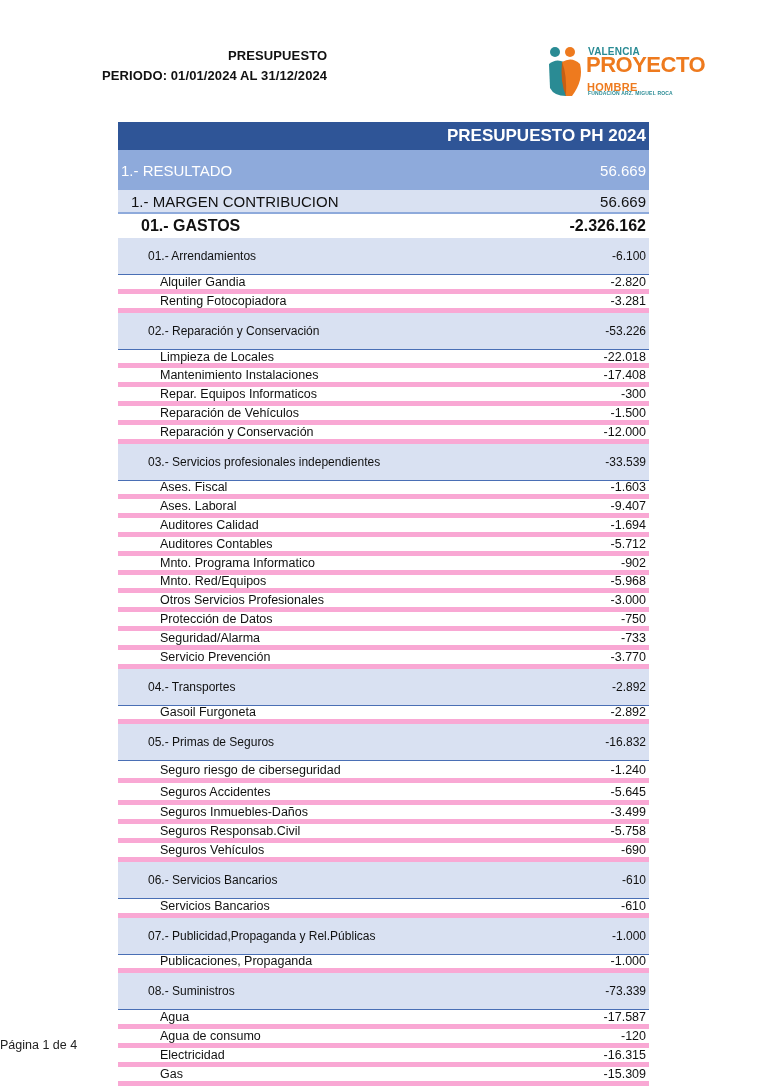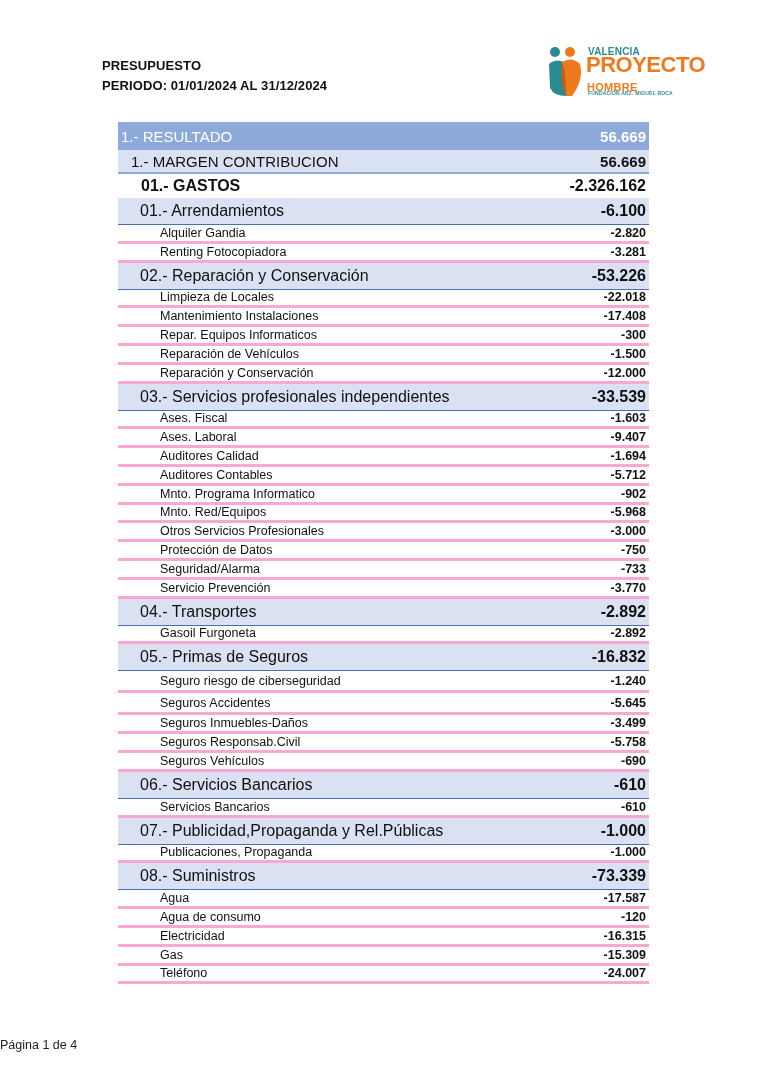--- a/index.html
+++ b/index.html
@@ -2,62 +2,63 @@
 <html><head>
   <meta charset="utf-8">
   <style>
     html, body { margin: 0; padding: 0; background: #ffffff; }
     body {
       width: 768px; height: 1086px; position: relative; overflow: hidden;
       font-family: "Liberation Sans", "DejaVu Sans", sans-serif;
       color: #111;
     }
     .doc-header {
-      position: absolute; left: 102px; top: 56px;
+      position: absolute; left: 102px; top: 46px;
       font-weight: bold; font-size: 13px; line-height: 20px;
       letter-spacing: 0.1px;
+      text-align: right;
     }
     .logo {
       position: absolute; left: 546px; top: 44px; width: 175px; height: 56px;
     }
     .logo .figs { position: absolute; left: 0; top: 0; width: 40px; height: 56px; }
     .logo .t1 { position: absolute; left: 42px; top: 2px; color: #2a8b94; font-weight: bold; font-size: 10px; letter-spacing: 0.2px; }
     .logo .t2 { position: absolute; left: 40px; top: 8px; color: #ee7a1e; font-weight: bold; font-size: 22px; letter-spacing: -0.5px; }
     .logo .t3 { position: absolute; left: 41px; top: 29px; color: #ee7a1e; font-weight: bold; font-size: 11px; letter-spacing: 0.3px; margin-top: 8px; }
     .logo .t4 { position: absolute; left: 42px; top: 46px; color: #2a8b94; font-size: 5px; letter-spacing: 0.2px; font-weight: bold; }
 
     .budget {
       position: absolute; left: 118px; top: 122px; width: 531px;
       border-collapse: collapse;
     }
     .row { display: flex; justify-content: space-between; align-items: center; box-sizing: border-box; }
-    .row .val { text-align: right; padding-right: 3px; font-weight: bold; }
+    .row .val { text-align: right; padding-right: 3px; }
     .hdr {
       height: 28px; background: #2f5597; color: #ffffff;
       font-weight: bold; font-size: 17px; justify-content: flex-end; padding-right: 3px;
     }
     .lvl1 {
-      height: 28px; background: #8eaadb; color: #ffffff; font-size: 15px;
+      height: 40px; background: #8eaadb; color: #ffffff; font-size: 15px;
       padding-left: 3px;
     }
     .lvl2 {
       height: 24px; background: #d9e1f2; color: #111; font-size: 15px;
       padding-left: 13px; border-bottom: 2px solid #8eaadb;
     }
     .lvl3 {
       height: 24px; background: #ffffff; color: #111; font-size: 16px; font-weight: bold;
       padding-left: 23px;
     }
     .cat {
-      height: 27px; background: #d9e1f2; font-size: 16px;
-      padding-left: 22px; border-bottom: 1.5px solid #4a6fb5;
+      height: 37px; background: #d9e1f2; font-size: 12px;
+      padding-left: 30px; border-bottom: 1.5px solid #4a6fb5;
     }
     .item {
       height: 18.8px; background: #ffffff; font-size: 12.5px;
-      padding-left: 42px; border-bottom: 3px solid #f9a8d4;
+      padding-left: 42px; border-bottom: 5px solid #f9a8d4;
     }
     .item.tall { height: 22px; }
     .footer {
       position: absolute; left: 0; width: 768px; top: 1038px; 
       font-size: 12.5px; color: #222;
     }
   </style>
 </head>
 <body>
 
@@ -74,20 +75,23 @@
     <path d="M16 18 Q26 12 34 20 Q38 36 26 52 L20 52 Z" fill="#ee7a1e"></path>
     <path d="M16 18 Q21 30 20 52 Q14 38 16 18 Z" fill="#c65f14"></path>
   </svg>
   <div class="t1">VALENCIA</div>
   <div class="t2">PROYECTO</div>
   <div class="t3">HOMBRE</div>
   <div class="t4">FUNDACIÓN ARZ. MIGUEL ROCA</div>
 </div>
 
 <div class="budget">
+  <div class="row hdr">
+    <span>PRESUPUESTO PH 2024</span>
+  </div>
   <div class="row lvl1">
     <span>1.- RESULTADO</span>
     <span class="val">56.669</span>
   </div>
   <div class="row lvl2">
     <span>1.- MARGEN CONTRIBUCION</span>
     <span class="val">56.669</span>
   </div>
   <div class="row lvl3">
     <span>01.- GASTOS</span>

